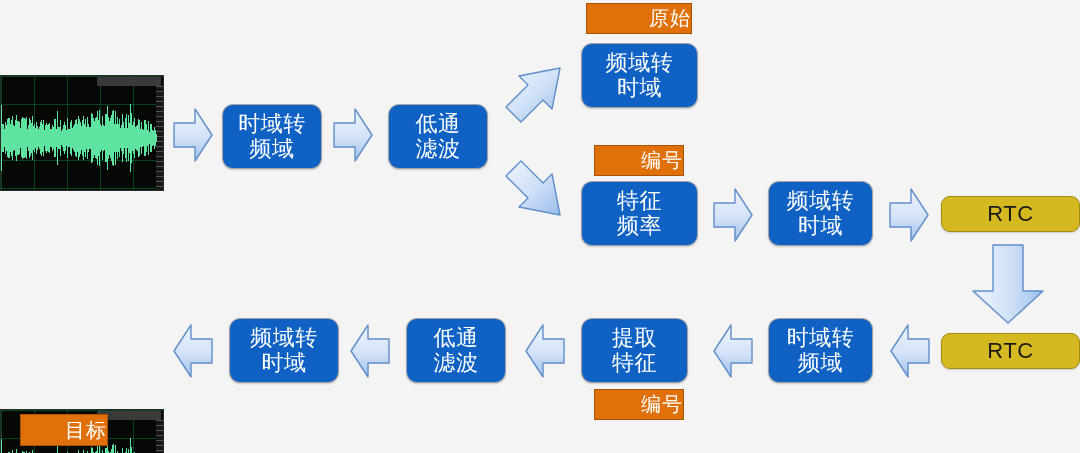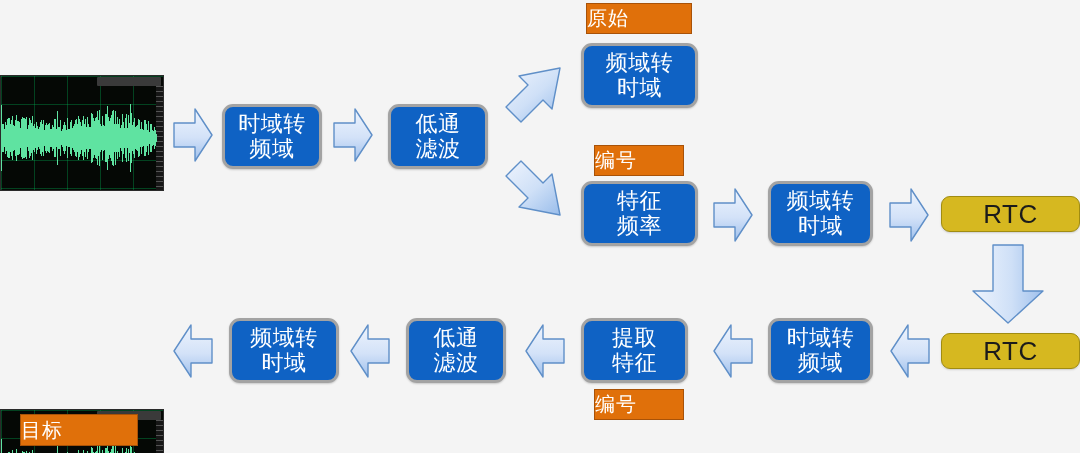--- a/index.html
+++ b/index.html
@@ -11,51 +11,51 @@
     position:relative;
   }
   #canvas{position:absolute;left:0;top:0;width:1080px;height:453px;}
 
   
   .node{position:absolute;box-sizing:border-box;}
 
   
   .proc{
     background:#0F62C4;
-    border:3px solid #a3a3a3;
+    border:1px solid #a3a3a3;
     border-radius:11px;
     color:#ffffff;
     display:flex;align-items:center;justify-content:center;
     text-align:center;
     font-size:22px;
     line-height:1.12;
     letter-spacing:0.5px;
     box-shadow:0 1px 2px rgba(0,0,0,.18);
     font-weight:400;
   }
   .proc span{display:block;}
 
   
   .tag{
     background:#E0700A;
     border:1px solid #a85208;
     color:#ffffff;
-    display:flex;align-items:center;justify-content:flex-start;
+    display:flex;align-items:center;justify-content:flex-end;
     font-size:20px;
     letter-spacing:1px;
   }
 
   
   .rtc{
     background:#D6B820;
     border:1px solid #a08c12;
     border-radius:9px;
     color:#1b1b1b;
     display:flex;align-items:center;justify-content:center;
-    font-size:26px;
+    font-size:22px;
     letter-spacing:.5px;
     box-shadow:0 1px 2px rgba(0,0,0,.16);
   }
 
   
   .wave{
     background:#050805;
     border:1px solid #2a2a2a;
     overflow:hidden;
     position:relative;
@@ -278,17 +278,17 @@
     <div class="grid"></div>
     <div class="titlebar"></div>
     <div class="ruler"></div>
     <svg width="164" height="116" viewBox="0 0 164 116">
       <g stroke="#5fe3a1" stroke-width="1.15" shape-rendering="crispEdges" class="wv">
           <path d="M0.5 29.140316632113922L0.5 94.85968336788608M1.5 47.5536991412834L1.5 76.4463008587166M2.5 48.15261313670851L2.5 75.84738686329149M3.5 52.80921044626228L3.5 71.19078955373772M4.5 46.225634960357596L4.5 77.7743650396424M5.5 49.224798459417215L5.5 74.77520154058278M6.5 42.65494353998879L6.5 81.34505646001121M7.5 41.67514965202262L7.5 82.32485034797739M8.5 42.43065226460579L8.5 81.56934773539422M9.5 48.20337337333159L9.5 75.79662662666841M10.5 44.14492171494092L10.5 79.85507828505908M11.5 40.05840605690017L11.5 83.94159394309983M12.5 49.3021778750853L12.5 74.69782212491471M13.5 49.86877196019283L13.5 74.13122803980717M14.5 43.604459959615795L14.5 80.3955400403842M15.5 38.91897103352263L15.5 85.08102896647736M16.5 45.156404950457684L16.5 78.84359504954232M17.5 44.72693903108532L17.5 79.27306096891468M18.5 45.95409321024157L18.5 78.04590678975843M19.5 52.28585926969548L19.5 71.71414073030452M20.5 43.38988921047263L20.5 80.61011078952737M21.5 41.1407486274194L21.5 82.8592513725806M22.5 41.605505037667186L22.5 82.39449496233281M23.5 42.41058518349853L23.5 81.58941481650146M24.5 42.6007230951797L24.5 81.3992769048203M25.5 41.03571687241745L25.5 82.96428312758255M26.5 52.97598055219546L26.5 71.02401944780453M27.5 49.2395768727594L27.5 74.7604231272406M28.5 41.844915486279476L28.5 82.15508451372052M29.5 43.593962113415444L29.5 80.40603788658456M30.5 47.18949401615875L30.5 76.81050598384125M31.5 39.88463664723907L31.5 84.11536335276094M32.5 49.55990679930997L32.5 74.44009320069003M33.5 48.15402843274291L33.5 75.8459715672571M34.5 51.6724896323808L34.5 72.3275103676192M35.5 46.195376775770455L35.5 77.80462322422954M36.5 50.27561775055142L36.5 73.72438224944858M37.5 53.252295529407L37.5 70.74770447059299M38.5 51.064338048991786L38.5 72.93566195100821M39.5 46.35389487458456L39.5 77.64610512541543M40.5 43.601435581012225L40.5 80.39856441898777M41.5 47.636504862448604L41.5 76.3634951375514M42.5 43.71851710928141L42.5 80.28148289071859M43.5 54.364385773495215L43.5 69.63561422650479M44.5 49.13405056653885L44.5 74.86594943346114M45.5 46.75985500162121L45.5 77.24014499837878M46.5 49.32947612969978L46.5 74.67052387030023M47.5 48.12078288259229L47.5 75.8792171174077M48.5 47.22144039160384L48.5 76.77855960839617M49.5 53.472068676697155L49.5 70.52793132330285M50.5 53.32844607692125L50.5 70.67155392307875M51.5 49.33261316904159L51.5 74.6673868309584M52.5 50.51005388318222L52.5 73.48994611681778M53.5 43.37792202496226L53.5 80.62207797503774M54.5 43.29331377619752L54.5 80.70668622380248M55.5 53.40587575176045L55.5 70.59412424823955M56.5 35.45434298409569L56.5 88.54565701590431M57.5 51.04122227452944L57.5 72.95877772547057M58.5 50.915922625490275L58.5 73.08407737450972M59.5 43.792243623686375L59.5 80.20775637631363M60.5 54.955186806161095L60.5 69.0448131938389M61.5 53.43998739507485L61.5 70.56001260492515M62.5 49.09349640769723L62.5 74.90650359230277M63.5 45.78293609480177L63.5 78.21706390519823M64.5 49.23781264815439L64.5 74.76218735184561M65.5 54.30783707361345L65.5 69.69216292638654M66.5 42.45099652147411L66.5 81.54900347852589M67.5 52.64135011197565L67.5 71.35864988802436M68.5 53.05931756108752L68.5 70.94068243891249M69.5 45.95305330602046L69.5 78.04694669397955M70.5 43.74733143134897L70.5 80.25266856865103M71.5 52.06599908551811L71.5 71.93400091448189M72.5 50.27527398280169L72.5 73.72472601719831M73.5 47.95032579144475L73.5 76.04967420855525M74.5 43.56427128620765L74.5 80.43572871379234M75.5 42.93328079648842L75.5 81.06671920351158M76.5 47.72119249950326L76.5 76.27880750049674M77.5 40.028038794841706L77.5 83.9719612051583M78.5 43.03646411585599L78.5 80.96353588414401M79.5 46.47794457492175L79.5 77.52205542507825M80.5 50.32119058446721L80.5 73.67880941553278M81.5 43.87795455924845L81.5 80.12204544075155M82.5 39.86028278821561L82.5 84.13971721178439M83.5 47.64113241451515L83.5 76.35886758548486M84.5 43.01709507440747L84.5 80.98290492559252M85.5 51.44964472906331L85.5 72.55035527093669M86.5 40.57336850857759L86.5 83.42663149142241M87.5 47.833486497019315L87.5 76.16651350298068M88.5 51.33380848526437L88.5 72.66619151473563M89.5 51.00810598716332L89.5 72.99189401283668M90.5 36.77831351894727L90.5 87.22168648105273M91.5 37.741288337070884L91.5 86.25871166292912M92.5 42.250634622120565L92.5 81.74936537787943M93.5 45.35065188648126L93.5 78.64934811351874M94.5 41.86797280248622L94.5 82.13202719751378M95.5 40.596789270599714L95.5 83.40321072940029M96.5 35.27665529666409L96.5 88.72334470333591M97.5 43.675527190198736L97.5 80.32447280980126M98.5 34.34472817631875L98.5 89.65527182368125M99.5 47.88974358842247L99.5 76.11025641157752M100.5 49.931666254204586L100.5 74.06833374579541M101.5 40.23101839022114L101.5 83.76898160977886M102.5 48.81467665958301L102.5 75.18532334041699M103.5 49.53103482462976L103.5 74.46896517537024M104.5 37.65925332715244L104.5 86.34074667284756M105.5 37.666407547571L105.5 86.333592452429M106.5 30.365535534540257L106.5 93.63446446545974M107.5 40.623716478130184L107.5 83.37628352186982M108.5 45.25972065891071L108.5 78.74027934108929M109.5 42.21287339820043L109.5 81.78712660179957M110.5 38.71864650231542L110.5 85.28135349768458M111.5 35.30646739201646L111.5 88.69353260798354M112.5 34.369630700035316L112.5 89.63036929996468M113.5 47.64753539546172L113.5 76.35246460453828M114.5 35.050705888495L114.5 88.949294111505M115.5 48.38624204969887L115.5 75.61375795030114M116.5 40.649555520211415L116.5 83.35044447978859M117.5 47.76908078984136L117.5 76.23091921015863M118.5 43.47603142780788L118.5 80.52396857219212M119.5 52.44964576009923L119.5 71.55035423990077M120.5 49.226851646428045L120.5 74.77314835357195M121.5 37.86521586824766L121.5 86.13478413175234M122.5 45.92506400824227L122.5 78.07493599175773M123.5 52.200894713986315L123.5 71.79910528601368M124.5 41.78572050935896L124.5 82.21427949064105M125.5 37.80777778127219L125.5 86.1922222187278M126.5 51.54516452753449L126.5 72.45483547246552M127.5 38.92761545541809L127.5 85.07238454458191M128.5 46.977586528444625L128.5 77.02241347155538M129.5 27.90716615311502L129.5 96.09283384688499M130.5 37.057262938123145L130.5 86.94273706187685M131.5 49.26121666864717L131.5 74.73878333135283M132.5 46.16931993104672L132.5 77.83068006895328M133.5 41.951417630699524L133.5 82.04858236930048M134.5 50.719880253121694L134.5 73.28011974687831M135.5 49.61696851184224L135.5 74.38303148815777M136.5 49.14500305441652L136.5 74.85499694558348M137.5 43.258313105168206L137.5 80.74168689483179M138.5 44.40533306845592L138.5 79.59466693154408M139.5 53.262141202687694L139.5 70.7378587973123M140.5 46.34755873517649L140.5 77.65244126482351M141.5 52.94346294082681L141.5 71.05653705917318M142.5 54.41531869969912L142.5 69.58468130030087M143.5 44.32336774875996L143.5 79.67663225124004M144.5 44.34681068748698L144.5 79.65318931251302M145.5 48.39394343465896L145.5 75.60605656534105M146.5 54.24310260889494L146.5 69.75689739110507M147.5 45.36942118086645L147.5 78.63057881913355M148.5 55.721240190627455L148.5 68.27875980937254M149.5 48.417878700587494L149.5 75.5821212994125M150.5 47.820948491398994L150.5 76.179051508601M151.5 53.998113981922515L151.5 70.00188601807749M152.5 55.01700951641764L152.5 68.98299048358236M153.5 51.054715361344414L153.5 72.94528463865558M154.5 53.82435770976749L154.5 70.1756422902325M155.5 58.38326474129118L155.5 65.61673525870881" stroke="#5fe3a1" stroke-width="1"></path>
         </g>
     </svg>
   </div>
 
-  <div class="node tag" style="left:20px;top:414px;width:118px;height:32px;">
+  <div class="node tag" style="left:20px;top:414px;width:88px;height:32px;">
     <span>目标</span>
   </div>
 
 </div>
 
 </body></html>

